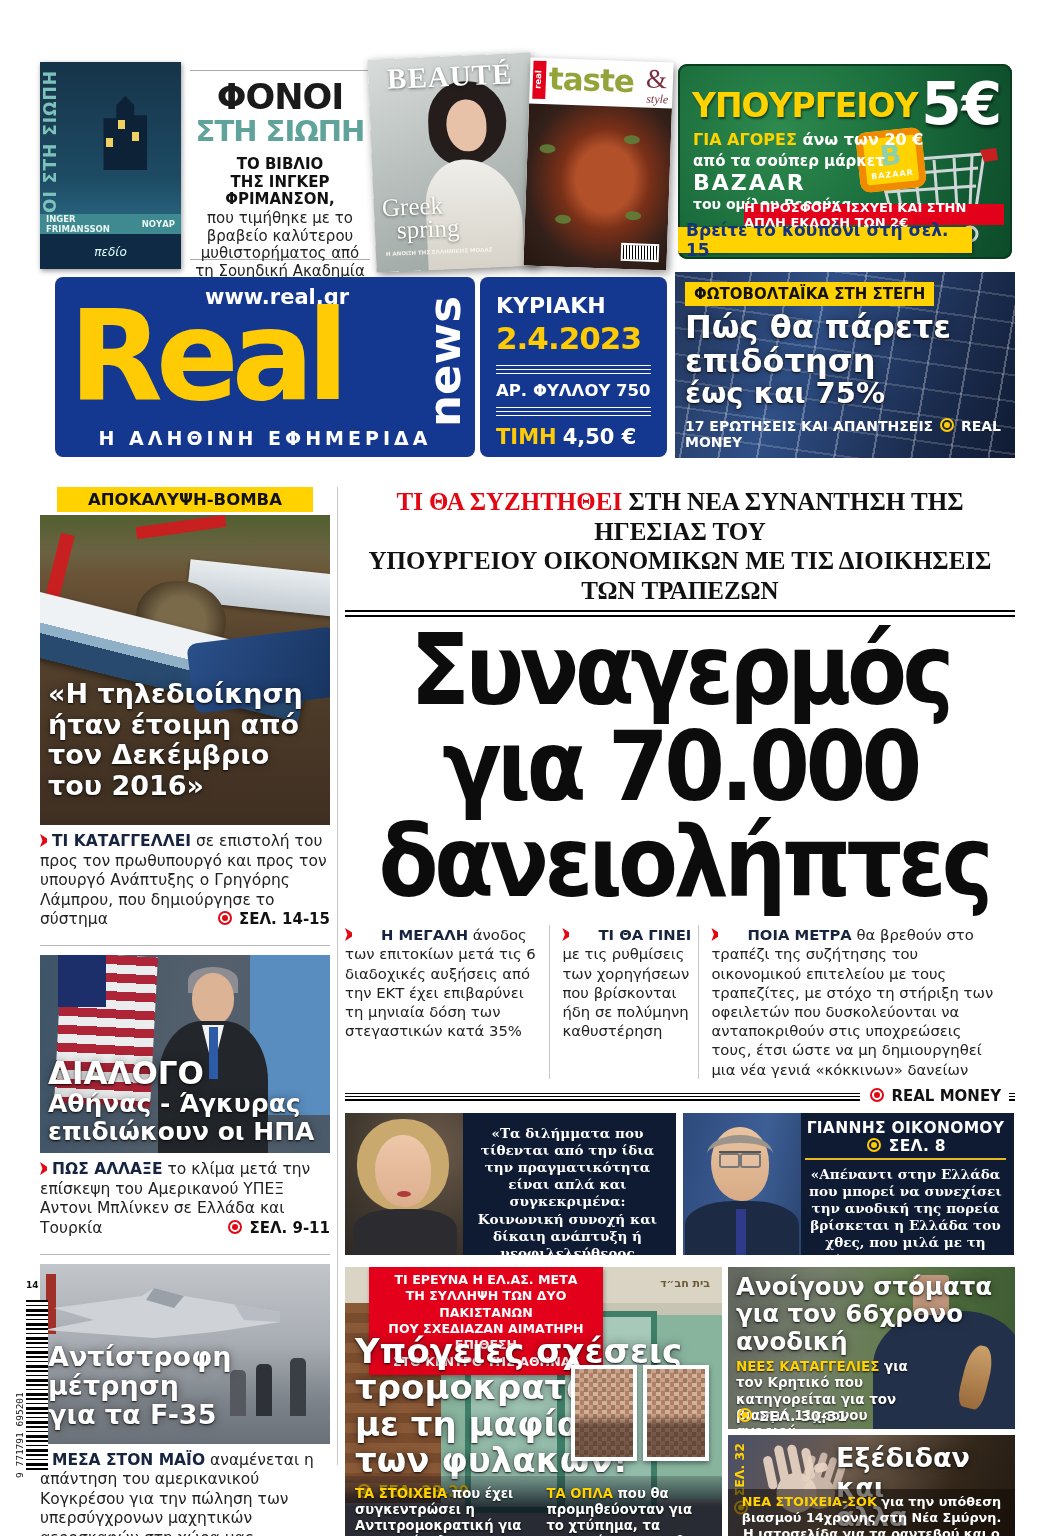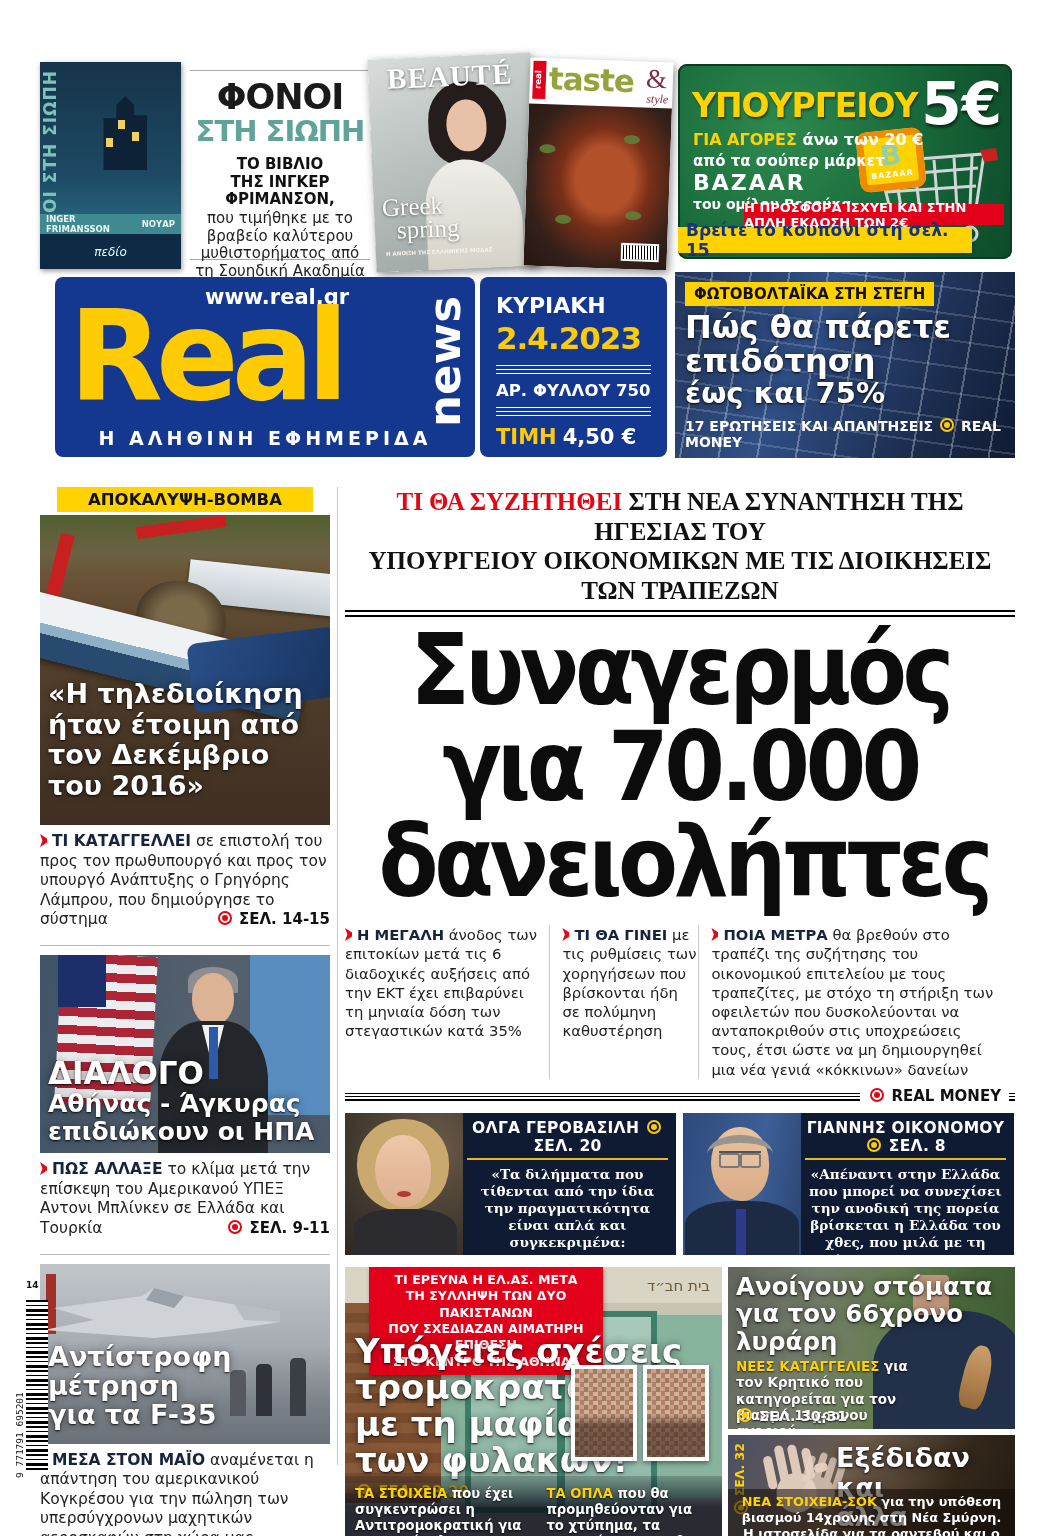--- a/index.html
+++ b/index.html
@@ -128,21 +128,21 @@
   
   .main{left:345px;top:487px;width:670px;}
   .vline{left:337px;top:487px;width:1px;height:978px;background:#c6c6c6;}
   .kicker{font-family:"Liberation Serif","DejaVu Serif",serif;font-weight:700;font-size:25px;line-height:1.18;text-align:center;color:#111;}
   .kicker .red{color:#e30613;}
   .main .rule2{margin-top:5px;}
   .bighead{margin-top:6px;}
   .bighead div{font-size:97px;font-weight:900;letter-spacing:-5px;line-height:.99;text-align:center;color:#0c0c0c;transform:scaleX(.9);transform-origin:center;white-space:nowrap;}
   .deckrow{display:flex;margin-top:14px;}
   .deckrow .col{font-size:14.8px;line-height:1.3;color:#222;}
-  .deckrow .col b{color:#16243f;font-weight:800;}
+  .deckrow .col b{color:#16243f;font-weight:800;margin-left:24px;}
   .deckrow .c1{width:198px;padding-right:12px;}
   .deckrow .c2{width:300px;padding:0 12px;border-left:1px solid #c9c9c9;}
   .deckrow .c3{width:140px;padding-left:12px;border-left:1px solid #c9c9c9;}
   .moneyrule{position:relative;height:8px;margin-top:14px;background:linear-gradient(#000 0 1.5px,transparent 1.5px 3px,#000 3px 4.5px,transparent 4.5px 6px,#000 6px 7.5px);}
   .moneyrule .lbl{position:absolute;right:6px;top:-6px;background:#fff;padding:0 8px;font-weight:800;font-size:15px;color:#111;white-space:nowrap;}
   
   .quotes{display:flex;gap:7px;margin-top:12px;}
   .qbox{width:331px;height:142px;background:#0e1b33;position:relative;overflow:hidden;box-sizing:border-box;}
   .qphoto{position:absolute;left:0;top:0;width:118px;height:100%;}
   .qp1{background:radial-gradient(circle at 75% 25%,#6b5a4a 0%,#41392f 60%,#2e2822 100%);}
@@ -162,21 +162,21 @@
   .qhdr{text-align:center;color:#fff;font-weight:800;font-size:15.5px;letter-spacing:.3px;padding-bottom:3px;border-bottom:2px solid #e8b923;}
   .qtext{margin-top:6px;font-family:"DejaVu Serif","Liberation Serif",serif;font-weight:700;font-size:13.6px;line-height:1.26;color:#fff;text-align:center;}
   
   .bottomrow{display:flex;gap:6px;margin-top:12px;}
   .terror{position:relative;width:377px;height:297px;overflow:hidden;flex:0 0 377px;
           background:linear-gradient(180deg,#d9d4c4 0 12%,#c8c4b4 12% 16%,#88b49e 16% 78%,#9a9a92 78% 100%);}
   .te-shutter{position:absolute;left:0;top:36px;width:96px;height:200px;background:repeating-linear-gradient(180deg,#8a5a38 0 10px,#7a4c2e 10px 20px);}
   .te-door{position:absolute;left:120px;top:44px;width:86px;height:190px;border:6px solid #3f7f6a;background:linear-gradient(#a9cabb,#8db8a6);}
   .te-door2{position:absolute;left:214px;top:44px;width:86px;height:190px;border:6px solid #3f7f6a;background:linear-gradient(#a9cabb,#8db8a6);}
   .te-sign{position:absolute;left:150px;top:12px;color:#7a6a48;font-weight:700;font-size:11px;letter-spacing:2px;}
-  .te-sign-he{position:absolute;right:12px;top:10px;color:#6a5a3a;font-weight:400;font-size:15px;margin-left:20px;}
+  .te-sign-he{position:absolute;right:12px;top:10px;color:#6a5a3a;font-weight:700;font-size:11px;margin-left:20px;}
   .te-tag{position:absolute;left:24px;top:0;width:226px;background:#e2001a;color:#fff;font-weight:900;font-size:12.6px;line-height:1.3;text-align:center;padding:5px 4px;box-shadow:1px 2px 4px rgba(0,0,0,.35);}
   .te-hl{position:absolute;left:10px;top:66px;line-height:1.07;font-size:34px;}
   .te-page{position:absolute;left:10px;top:216px;color:#ffd200;font-weight:800;font-size:15px;text-shadow:0 1px 2px rgba(0,0,0,.8);}
   .te-faces{position:absolute;left:226px;top:98px;display:flex;gap:6px;}
   .facecard{border:4px solid #fff;width:58px;height:88px;box-shadow:0 2px 5px rgba(0,0,0,.45);
      background-image:linear-gradient(180deg,rgba(70,45,35,0) 52%,rgba(60,38,28,.6) 64% 100%),conic-gradient(#c9a188 25%,#b08068 0 50%,#d4b298 0 75%,#9f7a62 0);
      background-size:100% 100%,9px 9px;}
   .te-strip{position:absolute;left:0;right:0;bottom:0;height:88px;background:linear-gradient(180deg,rgba(8,12,24,.2),rgba(8,12,24,.78) 35%);
             display:flex;gap:12px;padding:10px 10px 0;box-sizing:border-box;}
   .te-strip p{margin:0;font-size:13.2px;line-height:1.22;color:#fff;font-weight:700;text-shadow:0 1px 2px rgba(0,0,0,.8);}
@@ -406,21 +406,20 @@
 
     <div class="quotes">
       <div class="qbox">
         <div class="qphoto qp1">
           <div class="hair"></div>
             <div class="face"></div>
             <div class="lips"></div>
             <div class="body"></div>
         </div>
         <div class="qbody">
-          <div class="qhdr"><span>ΟΛΓΑ ΓΕΡΟΒΑΣΙΛΗ</span> <span class="dot yel"></span> <span>ΣΕΛ. 20</span></div>
           <div class="qtext">«Τα διλήμματα που τίθενται από την ίδια την πραγματικότητα είναι απλά και συγκεκριμένα: Κοινωνική συνοχή και δίκαιη ανάπτυξη ή νεοφιλελεύθερος κρατικοδίαιτος παρασιτισμός αλά Ν.Δ.;»</div>
         </div>
       </div>
       <div class="qbox">
         <div class="qphoto qp2">
           <div class="face"></div>
             <div class="hairside"></div>
             <div class="glasses"></div>
             <div class="body"></div>
             <div class="tie"></div>
@@ -463,21 +462,21 @@
       </div>
 
       <div class="rightstack">
         <div class="lyra">
           <div class="ly-body"></div>
           <div class="ly-face"></div>
           <div class="ly-lyra"></div>
           <div class="ly-hl ow">
             <div>Ανοίγουν στόματα</div>
             <div>για τον 66χρονο</div>
-            <div>λυράρη</div>
+            <div>ανοδική</div>
           </div>
           <div class="ly-deck"><b>ΝΕΕΣ ΚΑΤΑΓΓΕΛΙΕΣ</b> <span>για τον Κρητικό που κατηγορείται για τον βιασμό 11χρονου αγοριού</span></div>
           <div class="ly-page"><span class="dot yel"></span> <span>ΣΕΛ. 30-31</span></div>
         </div>
 
         <div class="girls">
           <svg class="gi-hand" style="left:26px;top:6px;" width="80" height="78" viewBox="0 0 80 78">
             <g transform="rotate(-12 40 40)">
               <ellipse cx="40" cy="52" rx="20" ry="20"></ellipse>
               <rect x="14" y="10" width="9" height="34" rx="4.5"></rect>

